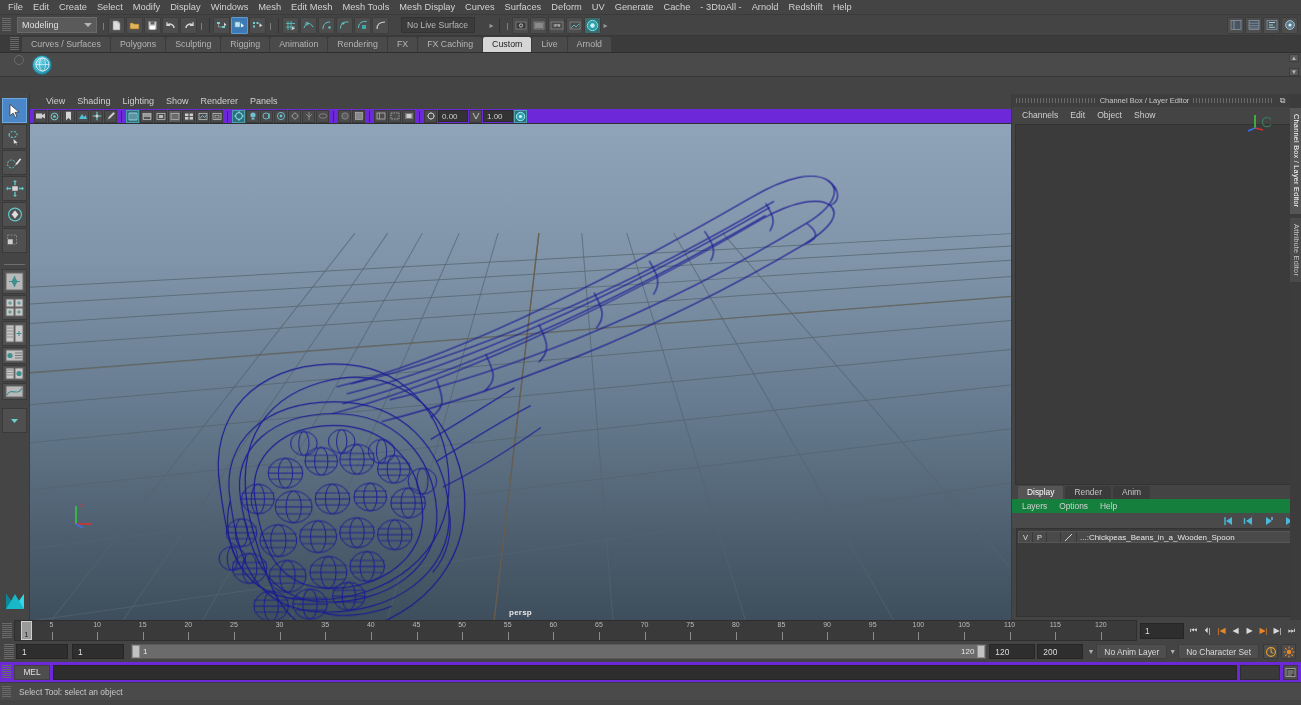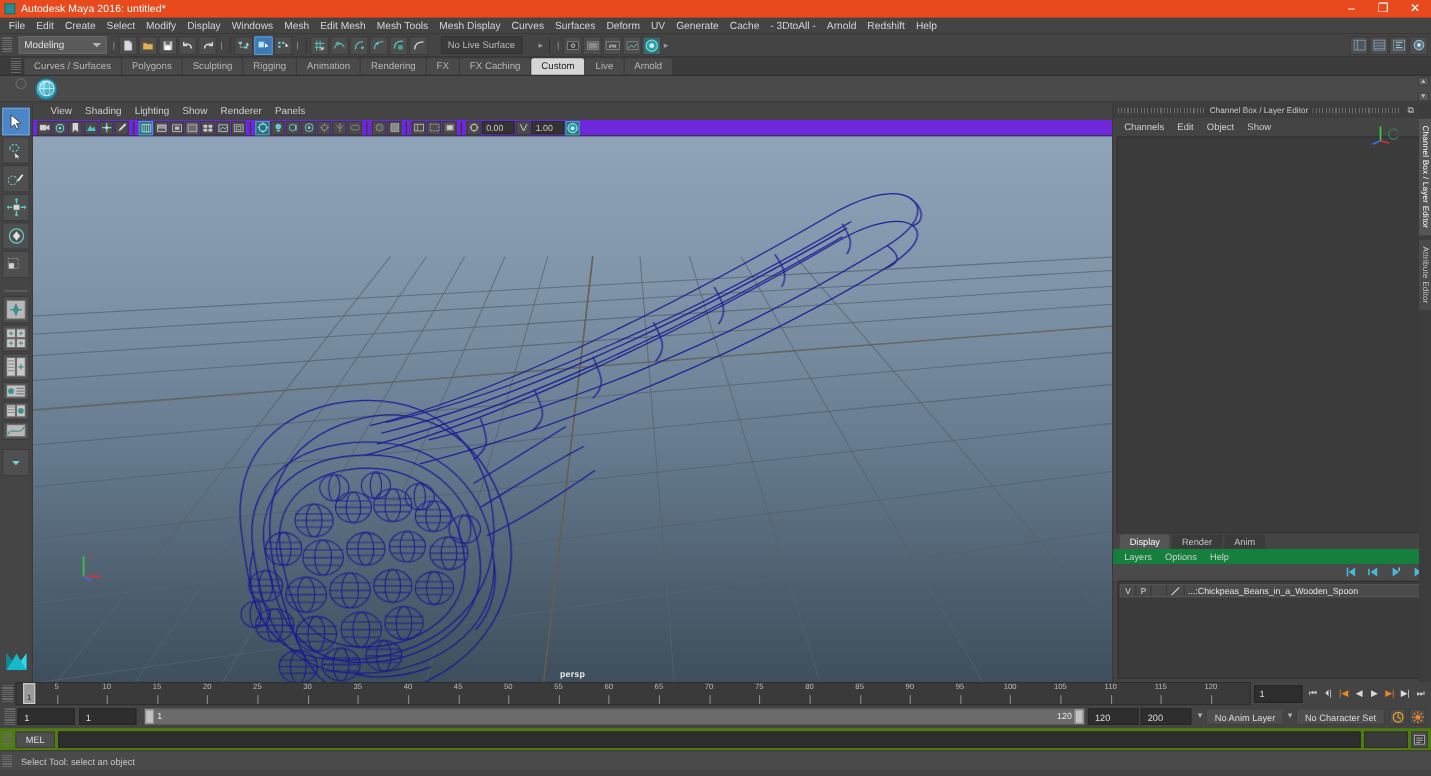--- a/index.html
+++ b/index.html
@@ -289,21 +289,21 @@
   }
   .drop-arrow {
     width: 11px; height: 15px; display: flex; align-items: center; justify-content: center;
     color: #b0b0b0; font-size: 7px;
   }
   .wide-box {
     height: 15px; background: #4e4e4e; border: 1px solid #3f3f3f;
     color: #dcdcdc; font-size: 8.4px; display: flex; align-items: center; padding: 0 7px;
   }
 
-  .mel-row { height: 20px; display: flex; align-items: center; background: #4d7c0f; padding-left: 2px; }
+  .mel-row { height: 20px; display: flex; align-items: center; background: #6d28d9; padding-left: 2px; }
   .mel-grip {
     width: 9px; height: 14px;
     background: repeating-linear-gradient(to bottom, #6a6a6a 0 1px, transparent 1px 2px);
     margin-right: 3px;
   }
   .mel-label {
     width: 36px; height: 15px; background: #4e4e4e; border: 1px solid #3f3f3f;
     color: #e0e0e0; font-size: 8.4px; display: flex; align-items: center; justify-content: center;
   }
   .mel-input {
@@ -324,29 +324,20 @@
     background: repeating-linear-gradient(to bottom, #6a6a6a 0 1px, transparent 1px 2px);
     margin-right: 8px;
   }
   .helpline span { font-size: 8.4px; color: #c9c9c9; }
 </style>
 </head>
 <body>
 
 <div class="app">
 
-  <div class="titlebar">
-    <div class="tb-icon"></div>
-    <div class="tb-title">Autodesk Maya 2016: untitled*</div>
-    <div class="tb-buttons">
-      <div class="tb-btn">–</div>
-      <div class="tb-btn">❐</div>
-      <div class="tb-btn close">✕</div>
-    </div>
-  </div>
 
   <div class="menubar" id="menubar">
       <div class="menu-item">File</div>
       <div class="menu-item">Edit</div>
       <div class="menu-item">Create</div>
       <div class="menu-item">Select</div>
       <div class="menu-item">Modify</div>
       <div class="menu-item">Display</div>
       <div class="menu-item">Windows</div>
       <div class="menu-item">Mesh</div>

